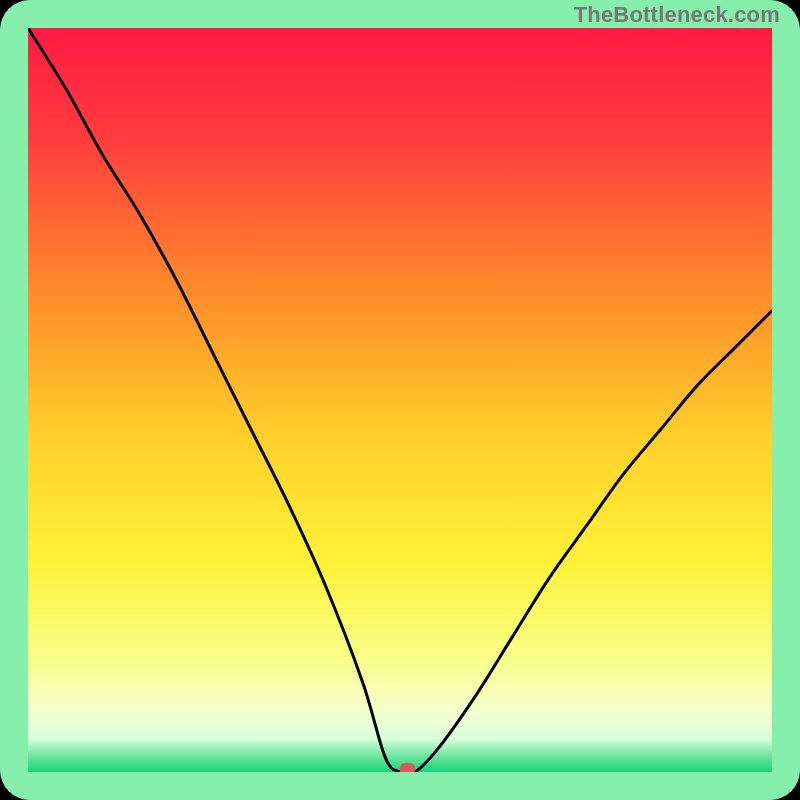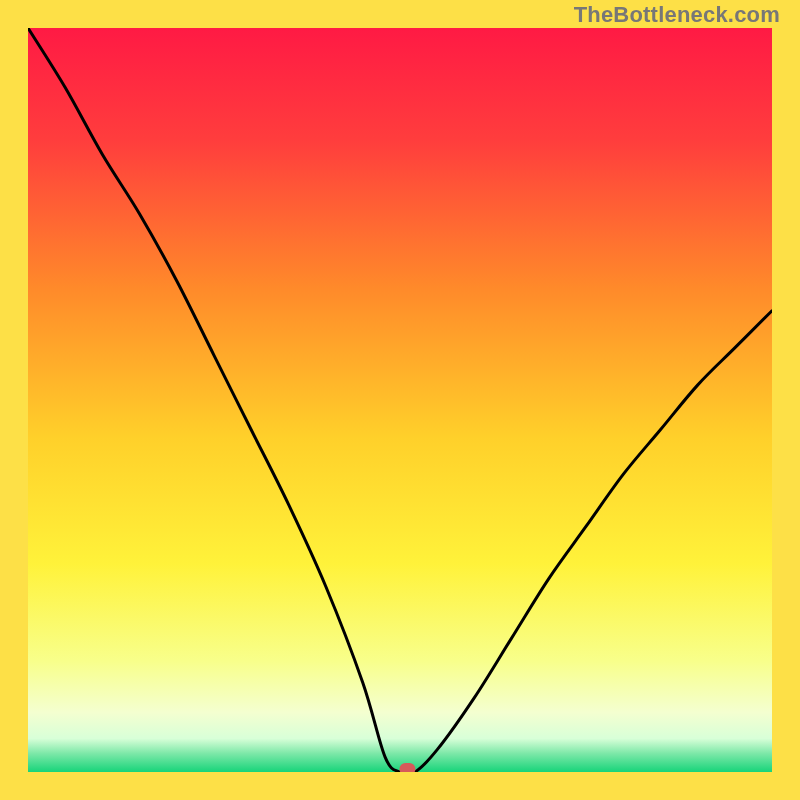--- a/index.html
+++ b/index.html
@@ -8,21 +8,22 @@
     background: #000;
     width: 800px;
     height: 800px;
     overflow: hidden;
     font-family: Arial, Helvetica, sans-serif;
   }
   .frame {
     position: relative;
     width: 800px;
     height: 800px;
-    background: #fde047;
+    background: #86efac;
+    border-radius: 30px;
   }
   .attribution {
     position: absolute;
     top: 2px;
     right: 20px;
     color: #777;
     font-size: 22px;
     font-weight: 600;
     letter-spacing: 0.2px;
   }

